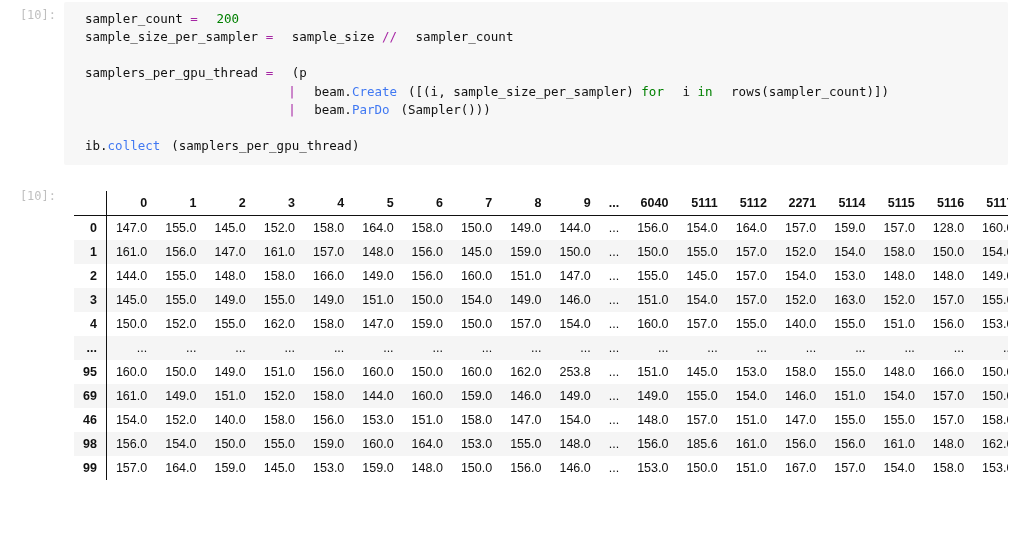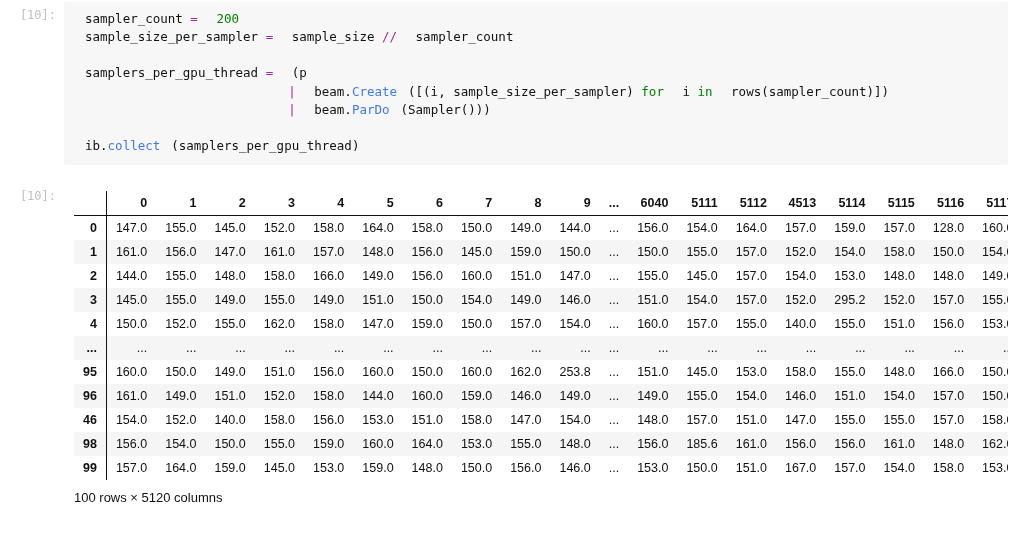--- a/index.html
+++ b/index.html
@@ -116,21 +116,21 @@
             <th>4</th>
             <th>5</th>
             <th>6</th>
             <th>7</th>
             <th>8</th>
             <th>9</th>
             <th>...</th>
             <th>6040</th>
             <th>5111</th>
             <th>5112</th>
-            <th>4513</th>
+            <th>2271</th>
             <th>5114</th>
             <th>5115</th>
             <th>5116</th>
             <th>5117</th>
           </tr>
         </thead>
       <tbody id="df-body">
           <tr>
             <th>0</th>
             <td>147.0</td>
@@ -207,21 +207,21 @@
             <td>151.0</td>
             <td>150.0</td>
             <td>154.0</td>
             <td>149.0</td>
             <td>146.0</td>
             <td>...</td>
             <td>151.0</td>
             <td>154.0</td>
             <td>157.0</td>
             <td>152.0</td>
-            <td>295.2</td>
+            <td>163.0</td>
             <td>152.0</td>
             <td>157.0</td>
             <td>155.0</td>
           </tr>
           <tr>
             <th>4</th>
             <td>150.0</td>
             <td>152.0</td>
             <td>155.0</td>
             <td>162.0</td>
@@ -279,21 +279,21 @@
             <td>151.0</td>
             <td>145.0</td>
             <td>153.0</td>
             <td>158.0</td>
             <td>155.0</td>
             <td>148.0</td>
             <td>166.0</td>
             <td>150.0</td>
           </tr>
           <tr>
-            <th>96</th>
+            <th>69</th>
             <td>161.0</td>
             <td>149.0</td>
             <td>151.0</td>
             <td>152.0</td>
             <td>158.0</td>
             <td>144.0</td>
             <td>160.0</td>
             <td>159.0</td>
             <td>146.0</td>
             <td>149.0</td>
@@ -368,15 +368,14 @@
             <td>150.0</td>
             <td>151.0</td>
             <td>167.0</td>
             <td>157.0</td>
             <td>154.0</td>
             <td>158.0</td>
             <td>153.0</td>
           </tr>
         </tbody>
     </table>
-    <div class="shape-note">100 rows × 5120 columns</div>
   </div>
 </div>
 
 </body></html>

